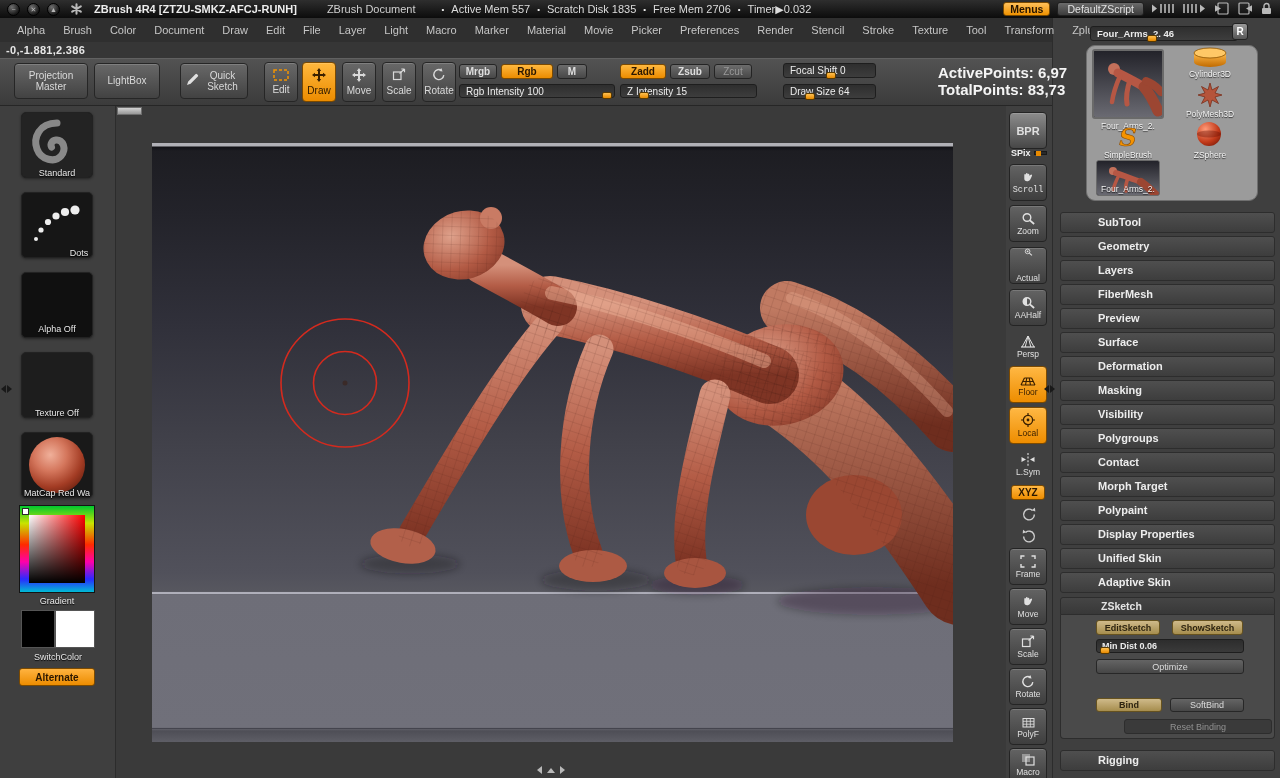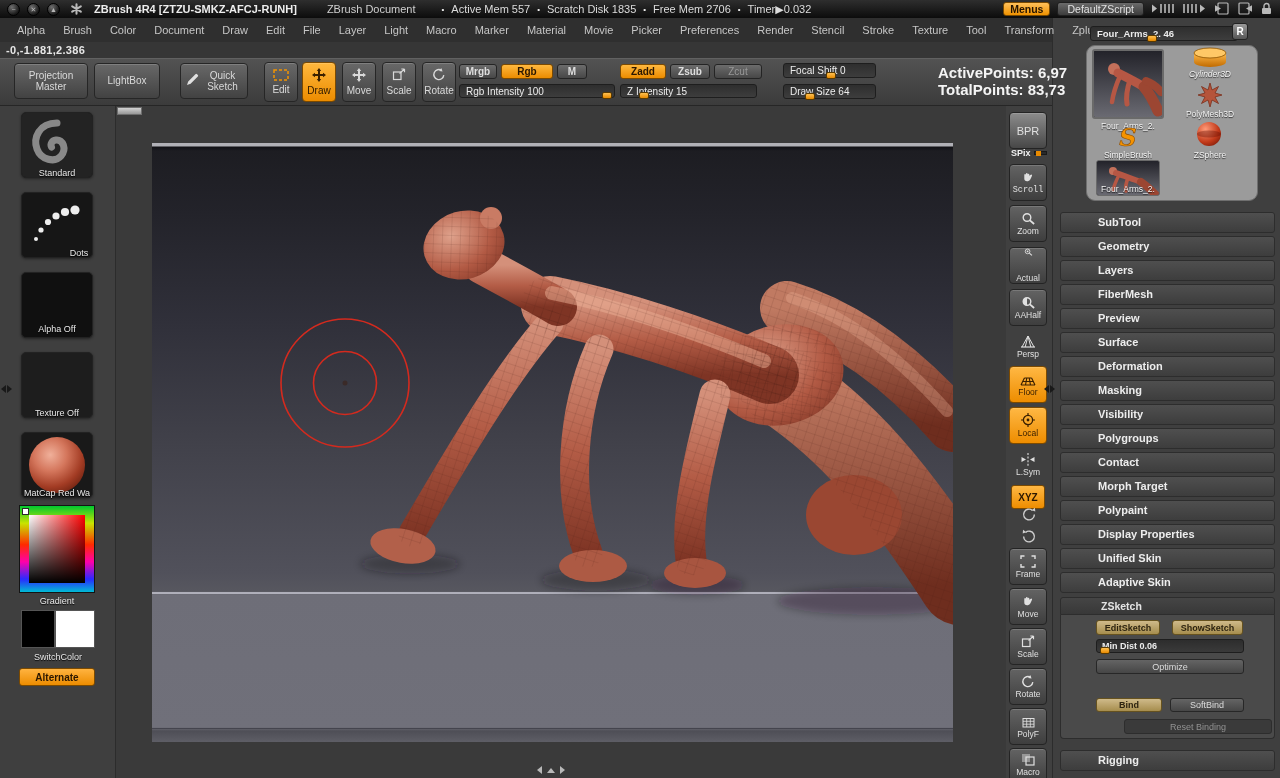--- a/index.html
+++ b/index.html
@@ -78,21 +78,21 @@
     background:rgba(208,208,220,.7); }
   .creature-svg { position:absolute; left:0; top:0; }
 
   .right-toolbar { left:1006px; top:106px; width:46px; height:672px; background:#404040; }
   .rbtn { position:absolute; left:1009px; width:38px; height:37px; border-radius:4px;
     background:linear-gradient(#636363,#3e3e3e); border:1px solid #242424; color:#e0e0e0;
     display:flex; flex-direction:column; align-items:center; justify-content:center;
     gap:1px; font-size:8.5px; box-shadow:inset 0 1px 0 rgba(255,255,255,.14); }
   .rbtn.orange { background:linear-gradient(#ffb844,#ee8d00); color:#3a2000; border-color:#7c4a00; }
   .rbtn.flat { background:none; border:none; box-shadow:none; }
-  .xyz-pill { position:absolute; left:1011px; width:34px; height:24px; border-radius:3px;
+  .xyz-pill { position:absolute; left:1011px; width:34px; height:15px; border-radius:3px;
     background:linear-gradient(#ffb844,#ee8d00); border:1px solid #7c4a00; color:#2b1700;
     font-size:10px; font-weight:bold; display:flex; align-items:center; justify-content:center; }
   .spin { position:absolute; left:1016px; width:26px; height:20px; color:#cfcfcf;
     display:flex; align-items:center; justify-content:center; }
   .spix { position:absolute; left:1011px; top:148px; width:36px; font-size:9px; font-weight:bold;
     color:#f0f0f0; display:flex; align-items:center; gap:3px; }
   .spix-track { width:14px; height:4px; background:#2a2a2a; border:1px solid #191919; position:relative; }
   .spix-nub { position:absolute; left:1px; top:-1px; width:5px; height:5px; background:#e88a00; }
 
   
@@ -303,21 +303,21 @@
 <div class="chip" style="left:459px;top:64px;width:38px;">Mrgb</div>
 <div class="chip orange" style="left:501px;top:64px;width:52px;">Rgb</div>
 <div class="chip" style="left:557px;top:64px;width:30px;">M</div>
 <div class="slider" style="left:459px;top:84px;width:156px;height:14px;">
   <span>Rgb Intensity 100</span>
   <span class="nub" style="right:2px;"></span>
 </div>
 
 <div class="chip orange" style="left:620px;top:64px;width:46px;">Zadd</div>
 <div class="chip" style="left:670px;top:64px;width:40px;">Zsub</div>
-<div class="chip dim" style="left:714px;top:64px;width:48px;">Zcut</div>
+<div class="chip dim" style="left:714px;top:64px;width:38px;">Zcut</div>
 <div class="slider" style="left:620px;top:84px;width:137px;height:14px;">
   <span>Z Intensity 15</span>
   <span class="nub" style="left:18px;"></span>
 </div>
 
 <div class="slider" style="left:783px;top:63px;width:93px;height:15px;">
   <span>Focal Shift 0</span>
   <span class="nub" style="left:42px;"></span>
 </div>
 <div class="slider" style="left:783px;top:84px;width:93px;height:15px;">
@@ -436,21 +436,21 @@
     </g>
     <circle cx="193" cy="240" r="2.5" fill="#3a2a28"></circle>
   </svg>
 </div>
 <div class="abs scrollmini">
   <span class="tri btri-l"></span>
   <span class="tri btri-u"></span>
   <span class="tri btri-r"></span>
 </div>
 
-<div class="rbtn" style="top:112px;background:linear-gradient(#8c8c8c,#474747);font-size:11px;font-weight:normal;">
+<div class="rbtn" style="top:112px;background:linear-gradient(#8c8c8c,#474747);font-size:11px;font-weight:bold;">
   <span>BPR</span>
 </div>
 <div class="spix">
   <span>SPix</span>
   <span class="spix-track">
       <span class="spix-nub"></span>
     </span>
 </div>
 <div class="rbtn" style="top:164px;font-family:Liberation Mono, monospace;">
   <svg width="16" height="13" viewBox="0 0 16 14">
@@ -594,21 +594,21 @@
     <defs>
         <linearGradient id="cylg" x1="0" y1="0" x2="0" y2="1">
           <stop offset="0" stop-color="#ffba4a"></stop>
           <stop offset="1" stop-color="#c06a00"></stop>
         </linearGradient>
       </defs>
     <path d="M6 6h32v9a16 5 0 0 1-32 0z" fill="url(#cylg)"></path>
     <ellipse cx="22" cy="6" rx="16" ry="5" fill="#ffc866" stroke="#8a5200" stroke-width="0.8"></ellipse>
   </svg>
 </div>
-<div class="tlabel" style="left:1180px;top:69px;width:60px;font-style:italic;">Cylinder3D</div>
+<div class="tlabel" style="left:1180px;top:69px;width:60px;">Cylinder3D</div>
 
 <div class="abs" style="left:1196px;top:82px;">
   <svg width="28" height="26" viewBox="0 0 28 26">
     <polygon points="14,1 16,8 22.5,4.5 19,11 26,13 19,15 22.5,21.5 16,18 14,25 12,18 5.5,21.5 9,15 2,13 9,11 5.5,4.5 12,8" fill="#b5543a" stroke="#7a2f1c" stroke-width="0.8"></polygon>
   </svg>
 </div>
 <div class="tlabel" style="left:1180px;top:109px;width:60px;">PolyMesh3D</div>
 
 <div class="abs" style="left:1108px;top:126px;">
   <svg width="40" height="24" viewBox="0 0 40 24">

